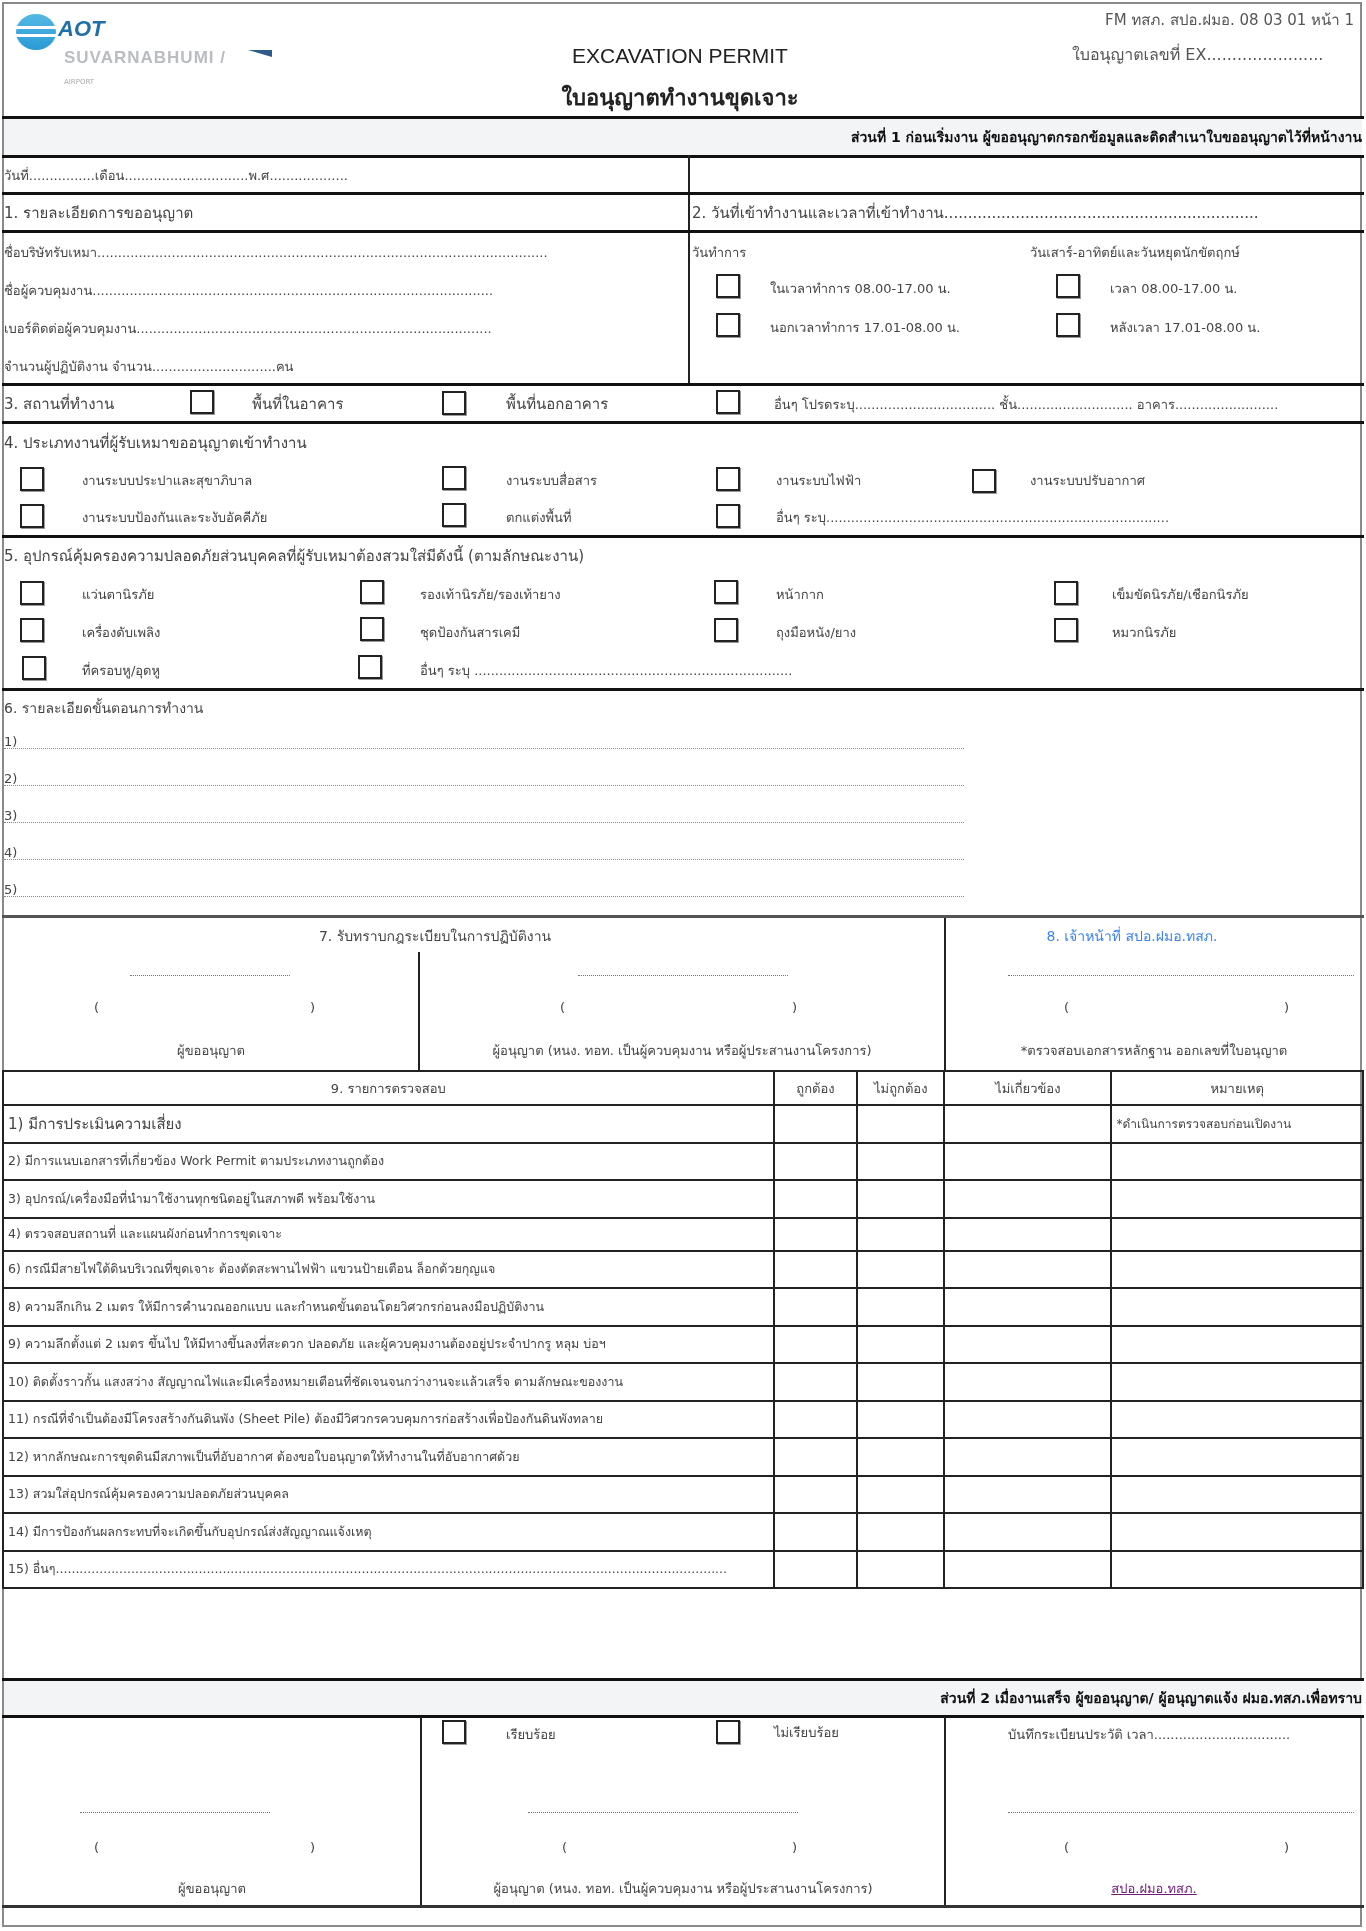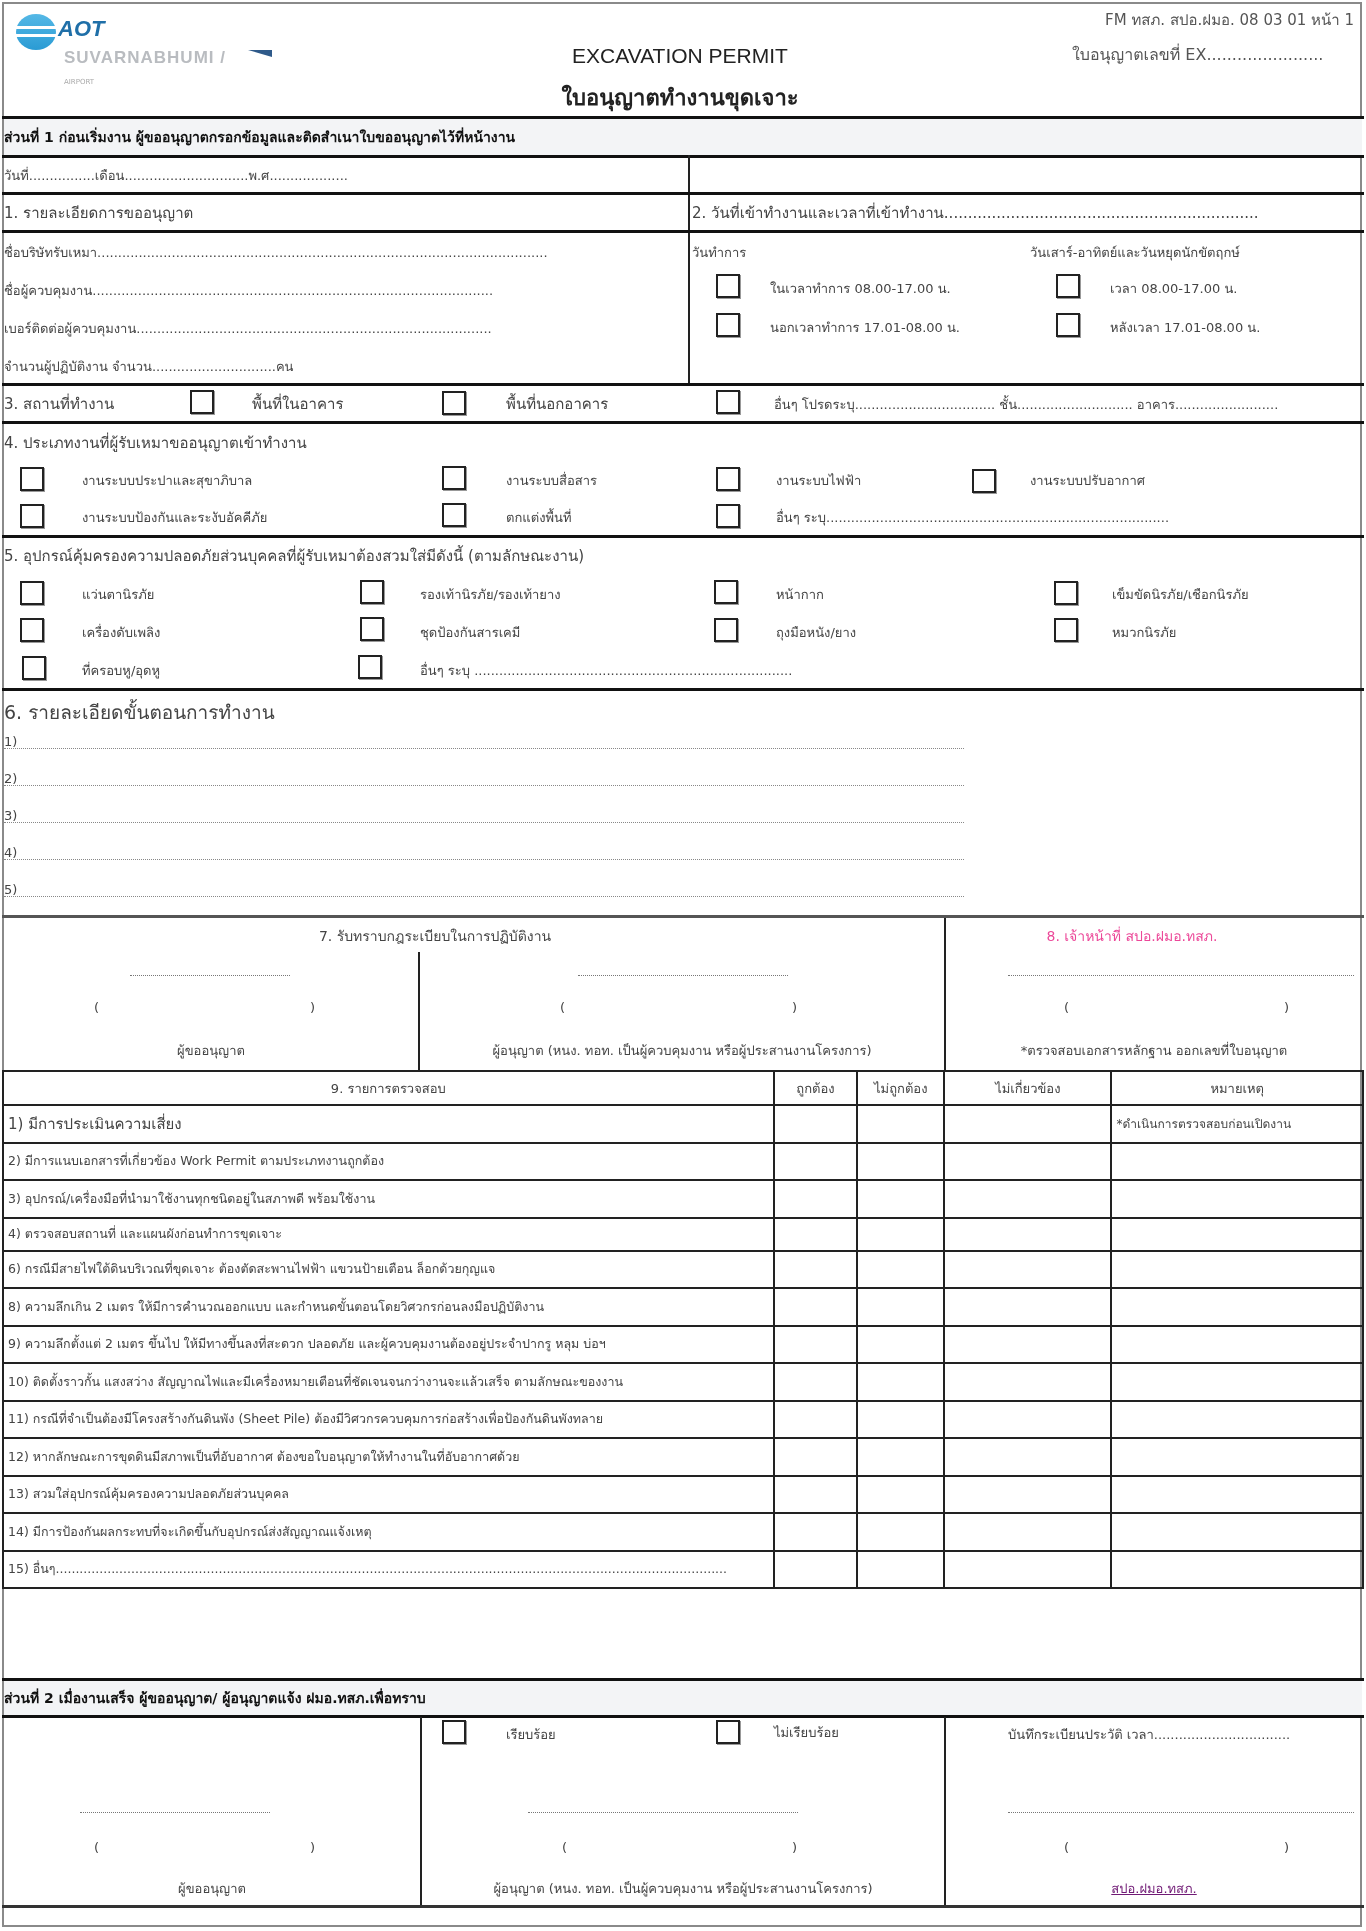--- a/index.html
+++ b/index.html
@@ -4,21 +4,21 @@
 <style>
   html, body { margin:0; padding:0; background:#fff; }
   body { width:1366px; height:1931px; position:relative; overflow:hidden;
          font-family:"DejaVu Sans", sans-serif; color:#333; font-size:13px; }
   .frame { position:absolute; left:2px; top:2px; width:1360px; height:1925px; border:2px solid #8a8a8a; box-sizing:border-box; }
   .abs { position:absolute; }
   .hline { position:absolute; left:2px; right:2px; height:3px; background:#111; }
   .vline { position:absolute; width:2px; background:#222; }
   .cb { position:absolute; width:24px; height:24px; border:2px solid #222; box-sizing:border-box; background:#fff; box-shadow:1px 1px 0 #999; }
   .lbl { position:absolute; white-space:nowrap; font-size:13px; color:#444; }
-  .section-head { position:absolute; left:4px; right:4px; background:#f3f4f6; font-weight:bold; font-size:14px; color:#111; text-align:left; }
+  .section-head { position:absolute; left:4px; right:4px; background:#f3f4f6; font-weight:bold; font-size:14px; color:#111; text-align:right; }
   .title { position:absolute; text-align:center; white-space:nowrap; color:#222; }
   .logo-circle { position:absolute; left:16px; top:14px; width:40px; height:36px; border-radius:50%;
                  background:linear-gradient(180deg,#55b8e6 0%,#2a9bd4 100%); }
   .logo-band { position:absolute; left:16px; height:3px; width:40px; background:#fff; }
   table.check { position:absolute; border-collapse:collapse; }
   table.check td, table.check th { border:2px solid #222; font-weight:normal; font-size:13px; color:#444; padding:0 4px; white-space:nowrap; }
   table.check th { text-align:center; }
 </style>
 </head>
 <body>
@@ -112,32 +112,32 @@
 <div class="cb" style="left:714px;top:618px;"></div>
 <div class="lbl" style="left:776px;top:622px;">ถุงมือหนัง/ยาง</div>
 <div class="cb" style="left:1054px;top:618px;"></div>
 <div class="lbl" style="left:1112px;top:622px;">หมวกนิรภัย</div>
 <div class="cb" style="left:22px;top:656px;"></div>
 <div class="lbl" style="left:82px;top:660px;">ที่ครอบหู/อุดหู</div>
 <div class="cb" style="left:358px;top:655px;"></div>
 <div class="lbl" style="left:420px;top:660px;">อื่นๆ ระบุ .............................................................................</div>
 <div class="hline" style="top:688px;"></div>
 
-<div class="lbl" style="left:4px;top:697px;font-size:19px;">6. รายละเอียดขั้นตอนการทำงาน</div>
+<div class="lbl" style="left:4px;top:697px;font-size:14px;">6. รายละเอียดขั้นตอนการทำงาน</div>
 <div>
   <div class="lbl" style="left:4px;top:734px;width:960px;border-bottom:1px dotted #888;height:14px;"><span>1)</span></div>
   <div class="lbl" style="left:4px;top:771px;width:960px;border-bottom:1px dotted #888;height:14px;"><span>2)</span></div>
   <div class="lbl" style="left:4px;top:808px;width:960px;border-bottom:1px dotted #888;height:14px;"><span>3)</span></div>
   <div class="lbl" style="left:4px;top:845px;width:960px;border-bottom:1px dotted #888;height:14px;"><span>4)</span></div>
   <div class="lbl" style="left:4px;top:882px;width:960px;border-bottom:1px dotted #888;height:14px;"><span>5)</span></div>
 </div>
 <div class="hline" style="top:915px;background:#555;"></div>
 
 <div class="title" style="left:4px;width:862px;top:925px;font-size:14px;color:#444;">7. รับทราบกฎระเบียบในการปฏิบัติงาน</div>
-<div class="title" style="left:946px;width:372px;top:925px;font-size:14px;color:#ec4899;">8. เจ้าหน้าที่ สปอ.ฝมอ.ทสภ.</div>
+<div class="title" style="left:946px;width:372px;top:925px;font-size:14px;color:#3b82f6;">8. เจ้าหน้าที่ สปอ.ฝมอ.ทสภ.</div>
 <div class="vline" style="left:944px;top:918px;height:152px;"></div>
 <div class="vline" style="left:418px;top:952px;height:118px;"></div>
 
 <div class="abs" style="left:130px;top:975px;width:160px;border-bottom:1px dotted #777;"></div>
 <div class="lbl" style="left:94px;top:1000px;">(</div>
 <div class="lbl" style="left:310px;top:1000px;">)</div>
 <div class="title" style="left:4px;width:414px;top:1040px;font-size:13px;color:#444;">ผู้ขออนุญาต</div>
 
 <div class="abs" style="left:578px;top:975px;width:210px;border-bottom:1px dotted #777;"></div>
 <div class="lbl" style="left:560px;top:1000px;">(</div>

